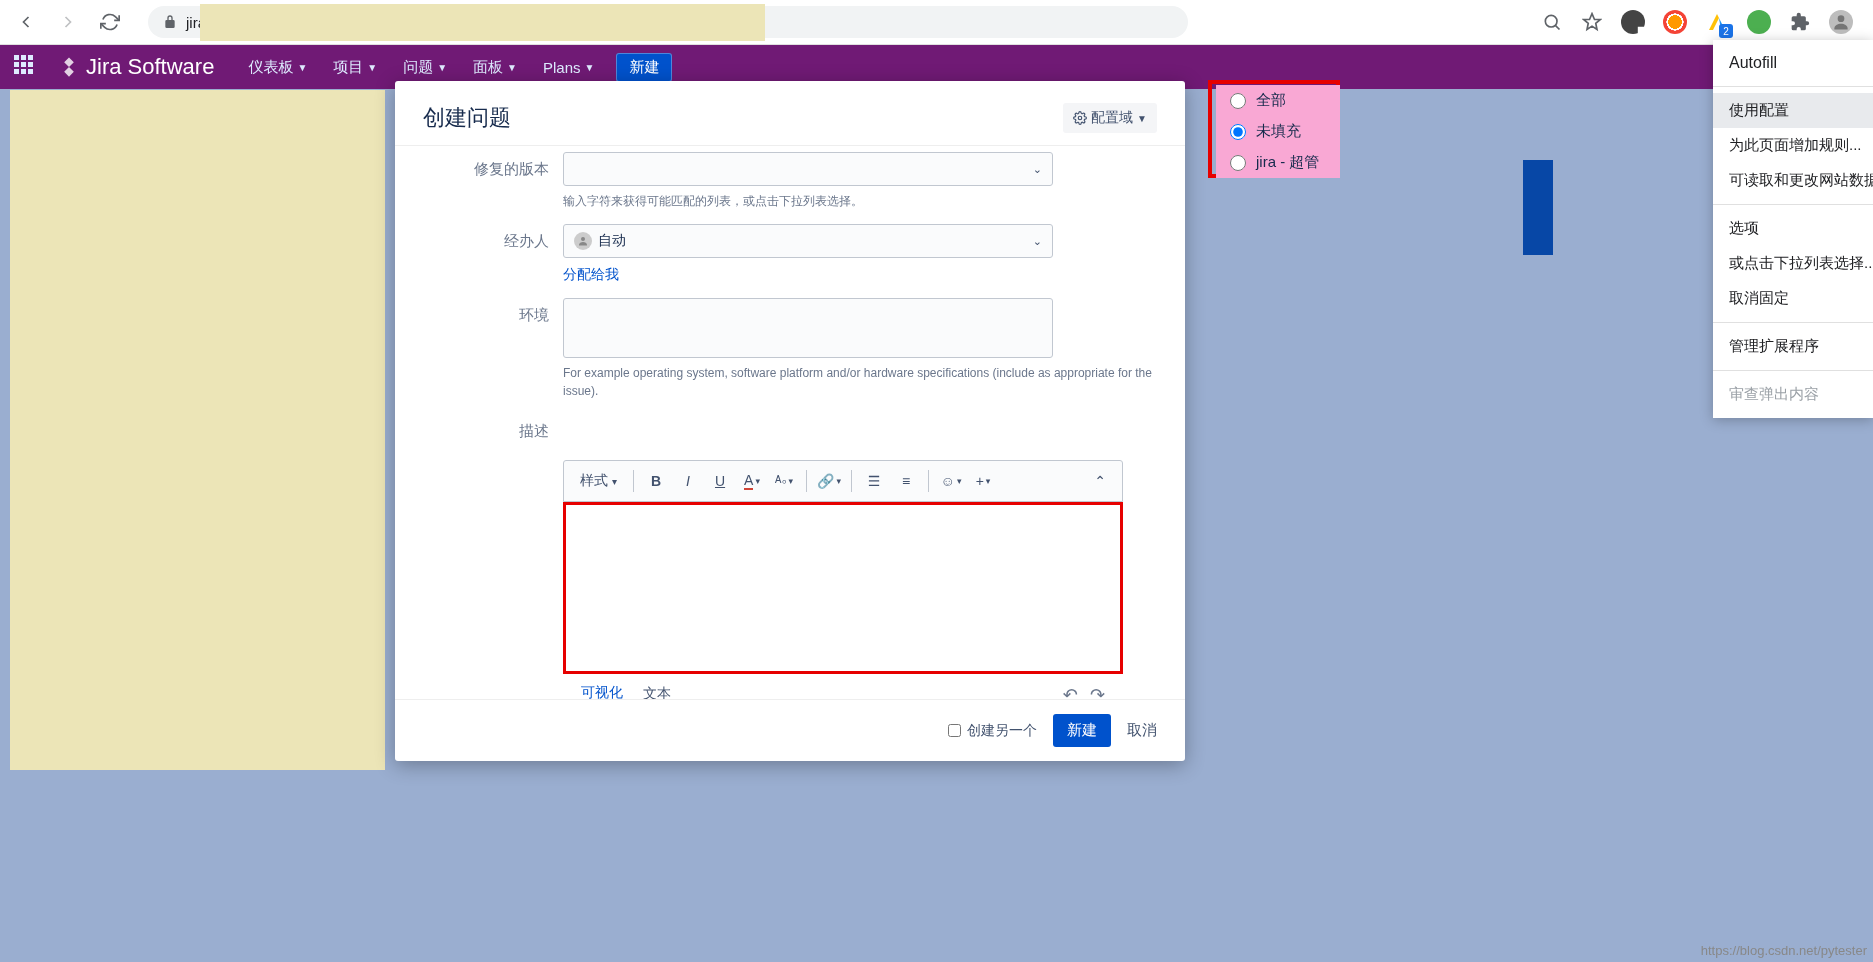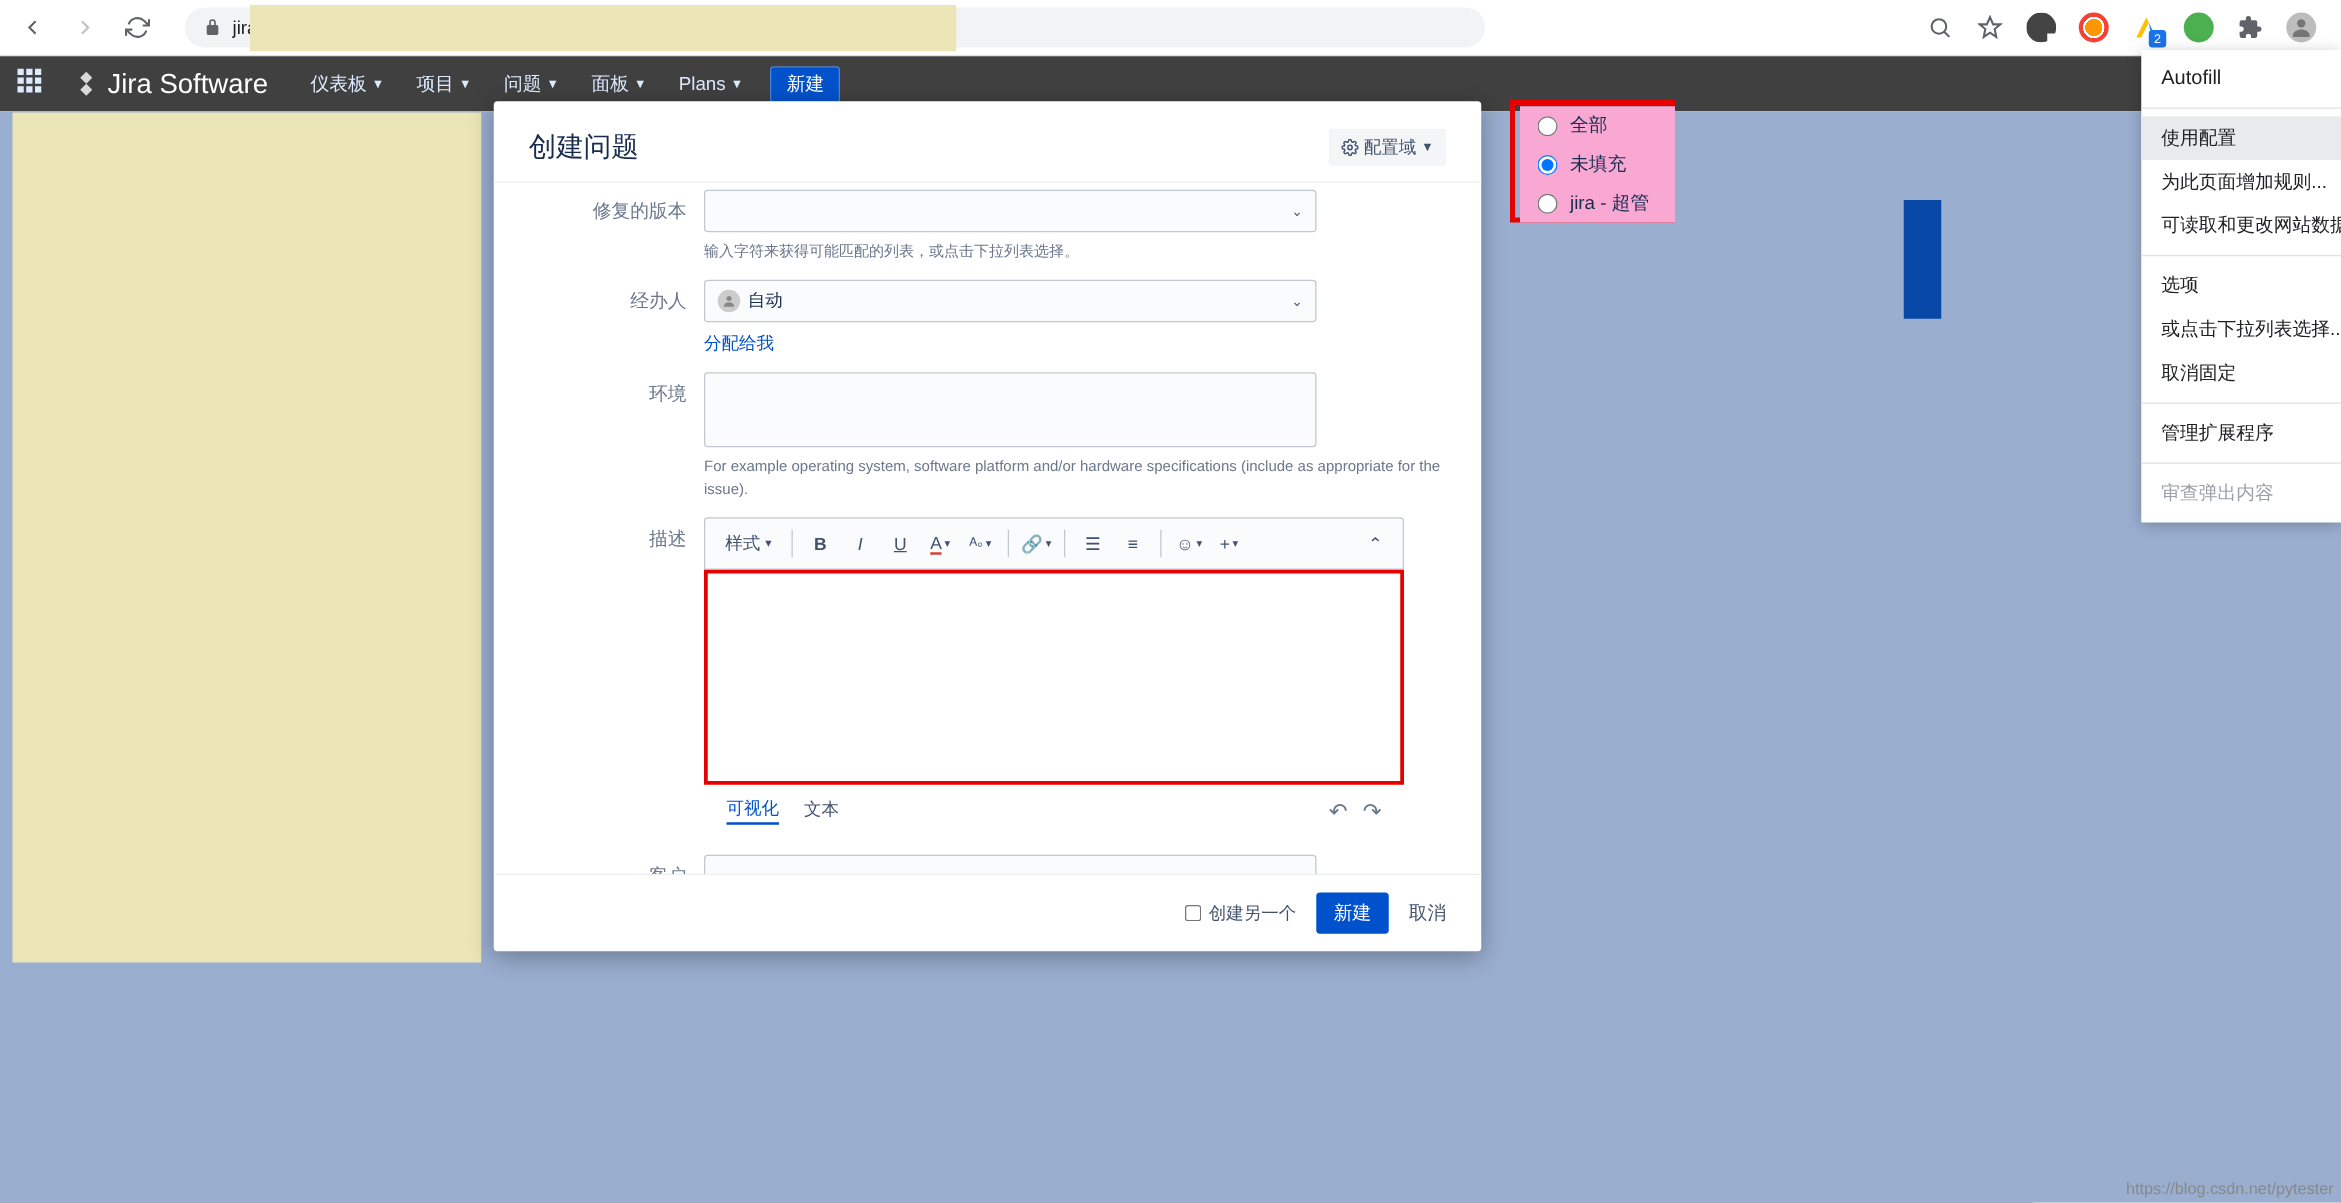--- a/index.html
+++ b/index.html
@@ -13,21 +13,21 @@
 .lock-icon { width: 16px; height: 16px; color: #5f6368; }
 .addr-text { font-size: 15px; color: #202124; }
 .addr-yellow { position: absolute; left: 200px; top: 4px; width: 565px; height: 37px; background: #ece5b7; }
 .toolbar-right { display: flex; align-items: center; gap: 18px; margin-left: auto; padding-right: 8px; }
 .tb-icon { width: 22px; height: 22px; color: #5f6368; border-radius: 50%; display: flex; align-items: center; justify-content: center; }
 .ext-icon { width: 24px; height: 24px; border-radius: 50%; }
 .ext-count { position: relative; }
 .ext-badge { position: absolute; bottom: -4px; right: -4px; background: #1a73e8; color: #fff; font-size: 10px; width: 14px; height: 14px; border-radius: 3px; display: flex; align-items: center; justify-content: center; }
 
 
-.jira-nav { height: 44px; background: #404040; display: flex; align-items: center; padding: 0 14px; color: #deebff; gap: 2px; justify-content: space-between; }
+.jira-nav { height: 44px; background: #701a75; display: flex; align-items: center; padding: 0 14px; color: #deebff; gap: 2px; justify-content: space-between; }
 .apps-icon { width: 24px; height: 24px; display: grid; grid-template-columns: repeat(3, 5px); grid-template-rows: repeat(3, 5px); gap: 2px; margin-right: 18px; }
 .apps-icon span { background: #deebff; }
 .jira-logo { display: flex; align-items: center; gap: 6px; font-size: 22px; color: #fff; margin-right: 20px; }
 .jira-logo svg { width: 22px; height: 22px; }
 .nav-item { padding: 0 12px; height: 28px; display: flex; align-items: center; gap: 4px; font-size: 15px; cursor: pointer; }
 .nav-item .chev { font-size: 10px; }
 .create-btn { background: #0052cc; color: #fff; padding: 4px 12px; border-radius: 3px; margin-left: 8px; font-size: 15px; border: 1px solid rgba(255,255,255,0.3); }
 .search-box { margin-left: auto; color: #8ba8d6; font-size: 15px; padding: 4px 10px; width: 100px; }
 
 
@@ -44,21 +44,21 @@
 .modal-body::-webkit-scrollbar { width: 12px; }
 .modal-body::-webkit-scrollbar-thumb { background: #c1c7d0; border-radius: 6px; }
 .form-row { display: flex; margin-bottom: 8px; }
 .form-label { width: 140px; text-align: right; padding-right: 14px; padding-top: 8px; font-size: 15px; color: #6b778c; }
 .form-field { flex: 1; }
 .select-ctl { width: 490px; height: 34px; border: 1px solid #c1c7d0; border-radius: 3px; background: #fafbfc; display: flex; align-items: center; justify-content: space-between; padding: 0 10px; font-size: 14px; color: #172b4d; }
 .select-ctl .arrow { font-size: 11px; color: #42526e; }
 .help-text { font-size: 12px; color: #6b778c; margin-top: 6px; line-height: 1.5; }
 .assign-link { color: #0052cc; font-size: 14px; margin-top: 8px; display: inline-block; cursor: pointer; }
 .textarea-ctl { width: 490px; height: 60px; border: 1px solid #c1c7d0; border-radius: 3px; background: #fafbfc; resize: both; }
-.editor-toolbar { width: 560px; border: 1px solid #c1c7d0; border-radius: 3px 3px 0 0; background: #fafbfc; padding: 6px 8px; display: flex; align-items: center; gap: 4px; }
+.editor-toolbar { width: 560px; border: 1px solid #c1c7d0; border-radius: 3px 3px 0 0; background: #fafbfc; padding: 6px 8px; display: flex; align-items: center; gap: 4px; margin-top: 46px; }
 .tb-btn { min-width: 28px; height: 28px; display: flex; align-items: center; justify-content: center; font-size: 14px; color: #42526e; cursor: pointer; border-radius: 3px; }
 .tb-sep { width: 1px; height: 22px; background: #c1c7d0; margin: 0 4px; }
 .tb-style { padding: 0 8px; font-size: 14px; color: #42526e; display: flex; align-items: center; gap: 4px; }
 .editor-body { width: 560px; height: 172px; border: 3px solid #e60000; background: #fff; }
 .editor-tabs { display: flex; gap: 20px; padding: 10px 18px; align-items: center; width: 560px; }
 .etab { font-size: 14px; color: #42526e; cursor: pointer; padding-bottom: 2px; }
 .etab.active { color: #0052cc; border-bottom: 2px solid #0052cc; }
 .undo-redo { margin-left: auto; display: flex; gap: 12px; color: #6b778c; font-size: 18px; }
 .modal-footer { padding: 14px 28px; display: flex; align-items: center; justify-content: flex-end; gap: 16px; }
 .chk-row { display: flex; align-items: center; gap: 6px; font-size: 14px; color: #42526e; }

